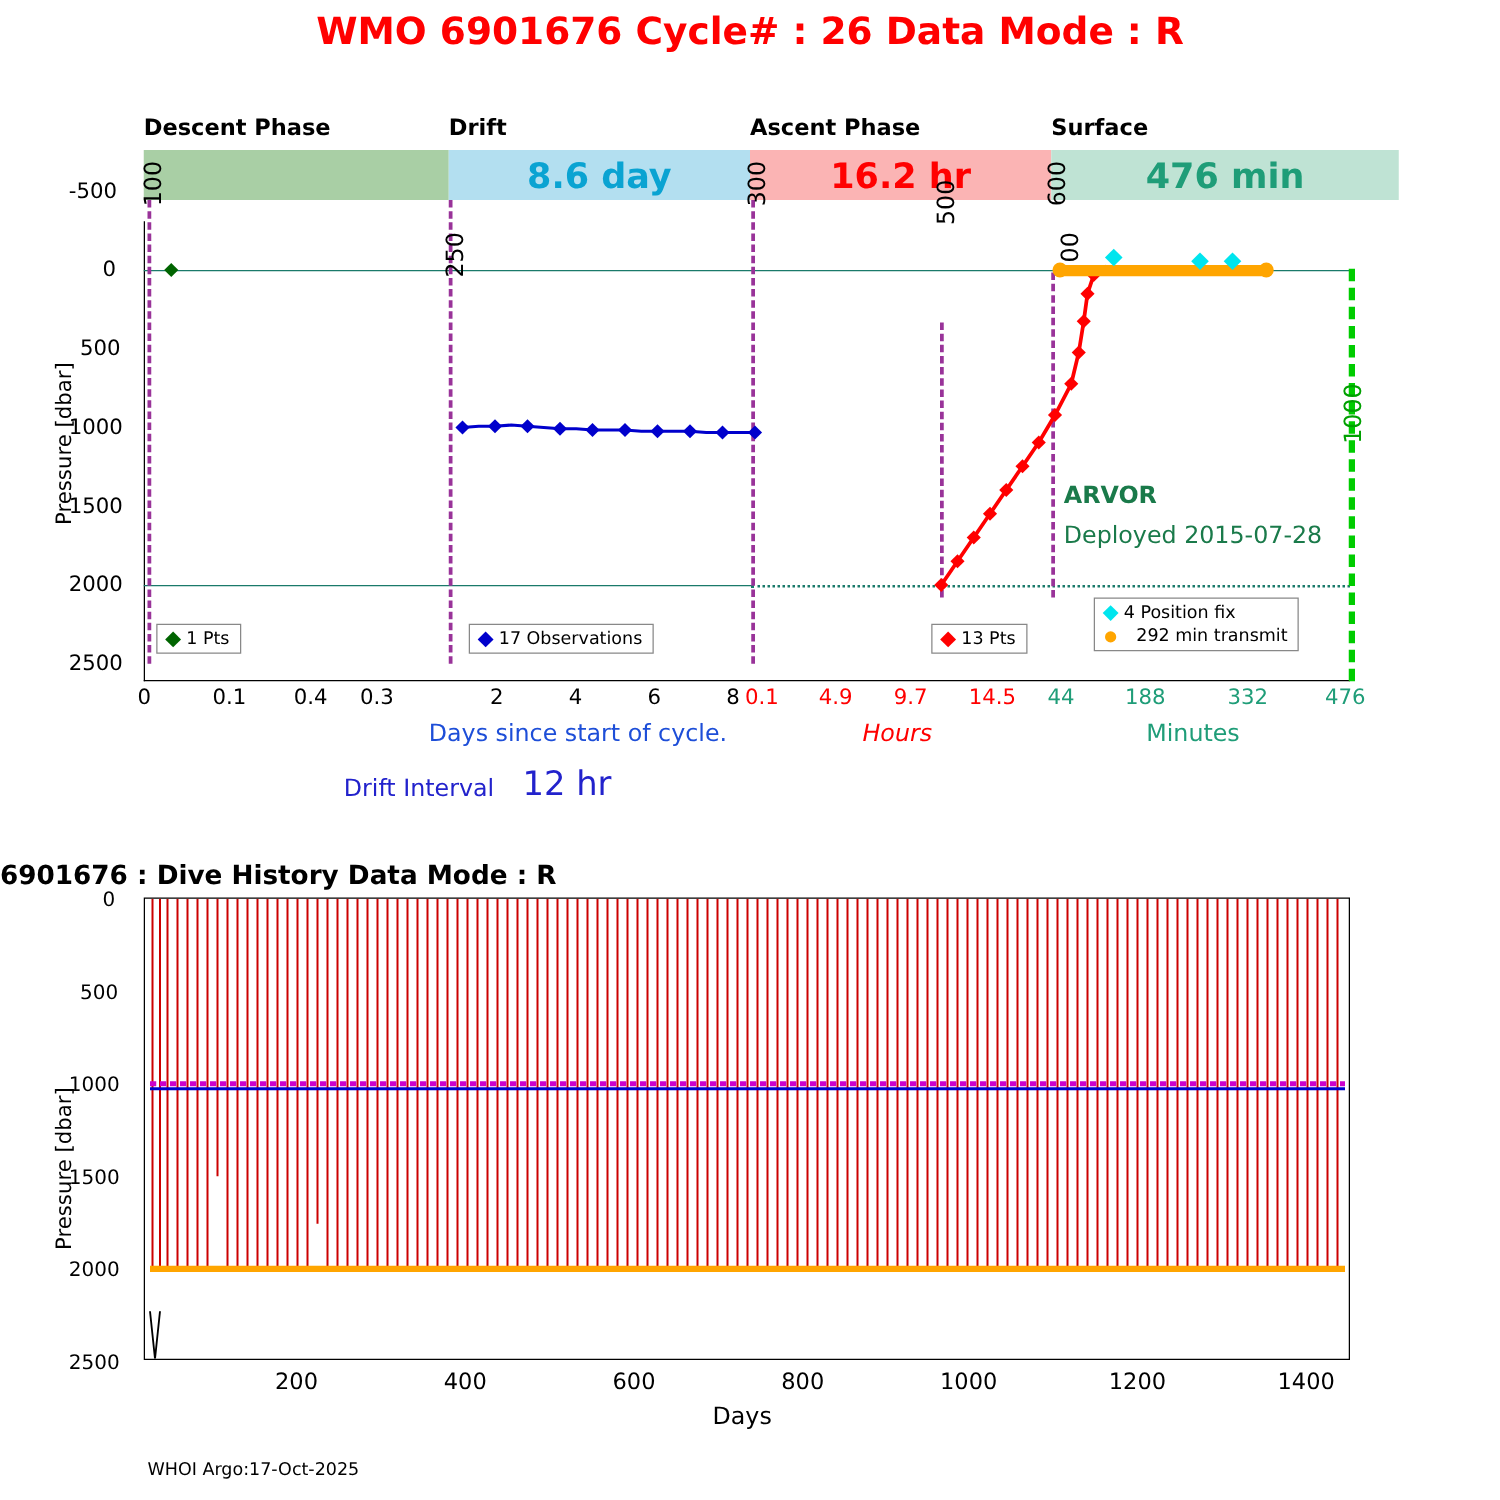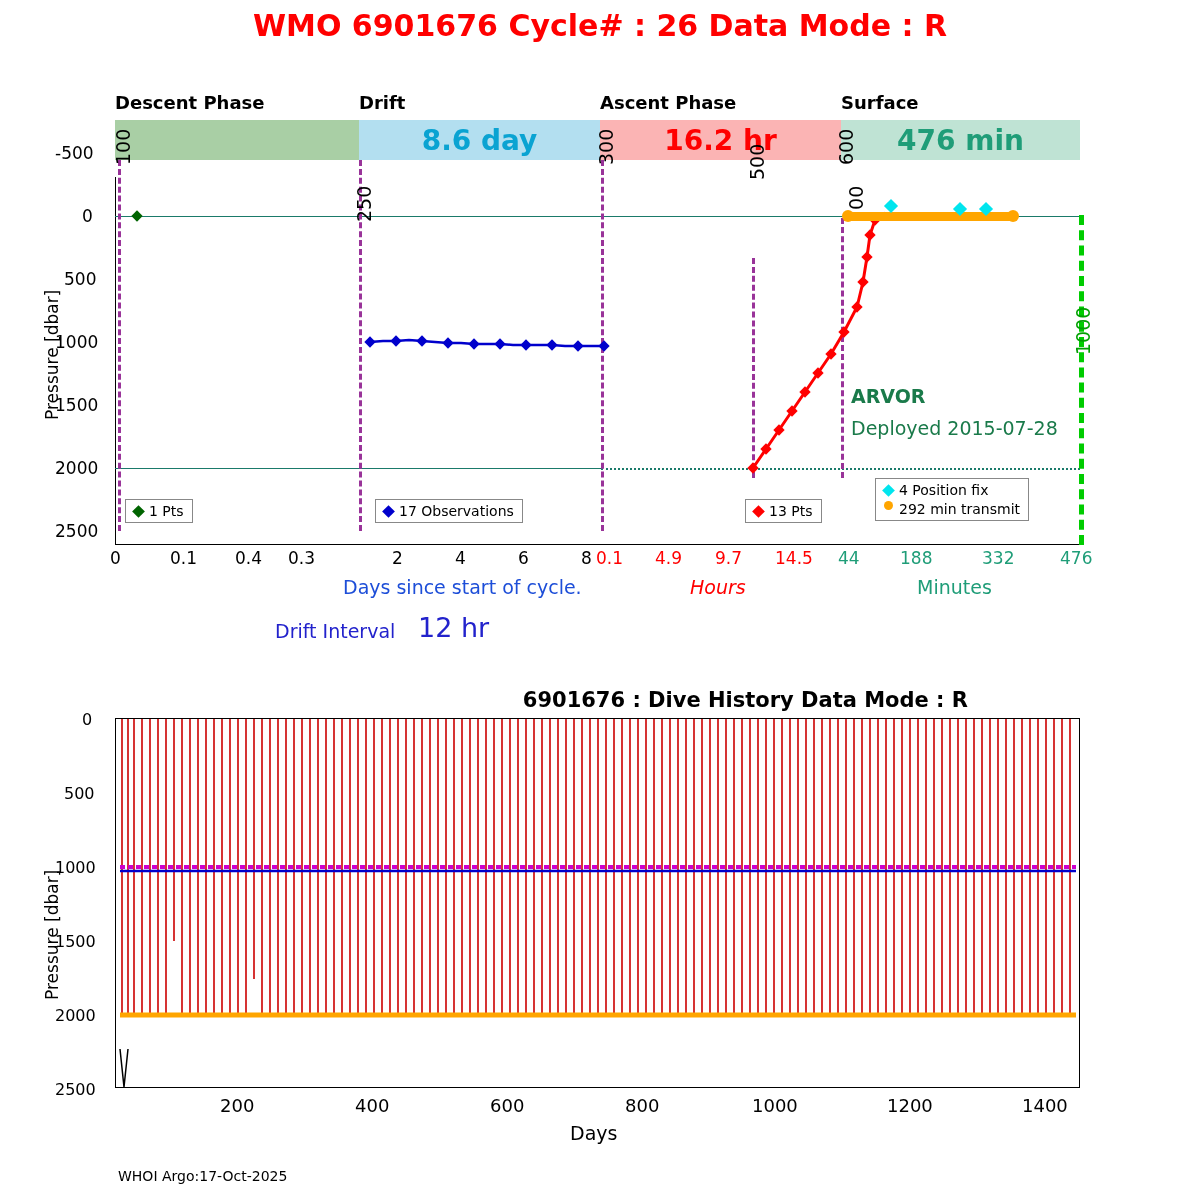--- a/index.html
+++ b/index.html
@@ -18,41 +18,41 @@
   .hline{position:absolute;height:0;border-top:1.5px solid #1a7a6a;}
   .hdot{position:absolute;height:0;border-top:2px dotted #1a7a6a;}
   .rotTxt{position:absolute;font-size:19px;color:#000;transform:rotate(-90deg);transform-origin:left top;white-space:nowrap;}
   .rotTxtG{position:absolute;font-size:19px;color:#00a000;transform:rotate(-90deg);transform-origin:left top;white-space:nowrap;}
   .legendBox{position:absolute;border:1px solid #888;background:#fff;font-size:14px;padding:3px 8px;display:flex;align-items:center;gap:6px;}
   .dot{width:9px;height:9px;border-radius:50%;display:inline-block;}
   .diam{width:9px;height:9px;display:inline-block;transform:rotate(45deg);}
   .xlab{position:absolute;font-size:19px;}
   
   #botPanel{position:absolute;left:0;top:670px;width:1200px;height:530px;}
-  #botTitle{position:absolute;left:0;top:18px;width:968px;text-align:right;font-size:21px;font-weight:bold;color:#000;}
+  #botTitle{position:absolute;left:0;top:18px;width:968px;text-align:left;font-size:21px;font-weight:bold;color:#000;}
   .plotBox2{position:absolute;left:115px;top:48px;width:965px;height:370px;border:1px solid #000;box-sizing:border-box;}
   .tickTxt2{position:absolute;font-size:16px;color:#000;}
   #footer{position:absolute;left:118px;top:1168px;font-size:14px;color:#000;}
 </style>
 </head>
 <body>
 
 <div id="topPanel">
 
   <div id="mainTitle">WMO 6901676   Cycle# : 26   Data Mode : R</div>
 
   <div class="phaseLabel" style="left:115px;top:92px;width:244px;">Descent Phase</div>
   <div class="phaseLabel" style="left:359px;top:92px;width:241px;">Drift</div>
   <div class="phaseLabel" style="left:600px;top:92px;width:241px;">Ascent Phase</div>
   <div class="phaseLabel" style="left:841px;top:92px;width:239px;">Surface</div>
 
   <div class="phaseBand" style="left:115px;top:120px;width:244px;background:#a9cfa5;"></div>
   <div class="phaseBand" style="left:359px;top:120px;width:241px;background:#b3dff0;color:#0aa3d2;">8.6 day</div>
   <div class="phaseBand" style="left:600px;top:120px;width:241px;background:#fbb4b4;color:#ff0000;">16.2 hr</div>
-  <div class="phaseBand" style="left:841px;top:120px;width:239px;background:#bfe3d4;color:#1f9d78;">476 min</div>
+  <div class="phaseBand" style="left:841px;top:120px;width:278px;background:#bfe3d4;color:#1f9d78;">476 min</div>
 
   <div class="axisLabelY" style="left:42px;top:420px;">Pressure [dbar]</div>
 
   <div class="tickTxt" style="left:55px;top:143px;">-500</div>
   <div class="tickTxt" style="left:82px;top:206px;">0</div>
   <div class="tickTxt" style="left:64px;top:269px;">500</div>
   <div class="tickTxt" style="left:55px;top:332px;">1000</div>
   <div class="tickTxt" style="left:55px;top:395px;">1500</div>
   <div class="tickTxt" style="left:55px;top:458px;">2000</div>
   <div class="tickTxt" style="left:55px;top:521px;">2500</div>
@@ -144,21 +144,21 @@
   </div>
   <div class="legendBox" style="left:745px;top:499px;">
     <span class="diam" style="background:#ff0000;"></span>
     <span>13 Pts</span>
   </div>
   <div class="legendBox" style="left:875px;top:478px;flex-direction:column;align-items:flex-start;gap:3px;">
     <span style="display:flex;align-items:center;gap:6px;">
       <span class="diam" style="background:#00e5ee;"></span>
       <span>4 Position fix</span>
     </span>
-    <span style="display:flex;gap:6px;">
+    <span style="display:flex;align-items:center;gap:16px;">
       <span class="dot" style="background:#ffa500;"></span>
       <span>292 min transmit</span>
     </span>
   </div>
 
   <div class="tickTxt" style="left:110px;top:548px;">0</div>
   <div class="tickTxt" style="left:170px;top:548px;">0.1</div>
   <div class="tickTxt" style="left:235px;top:548px;">0.4</div>
   <div class="tickTxt" style="left:288px;top:548px;">0.3</div>
   <div class="tickTxt" style="left:392px;top:548px;">2</div>

